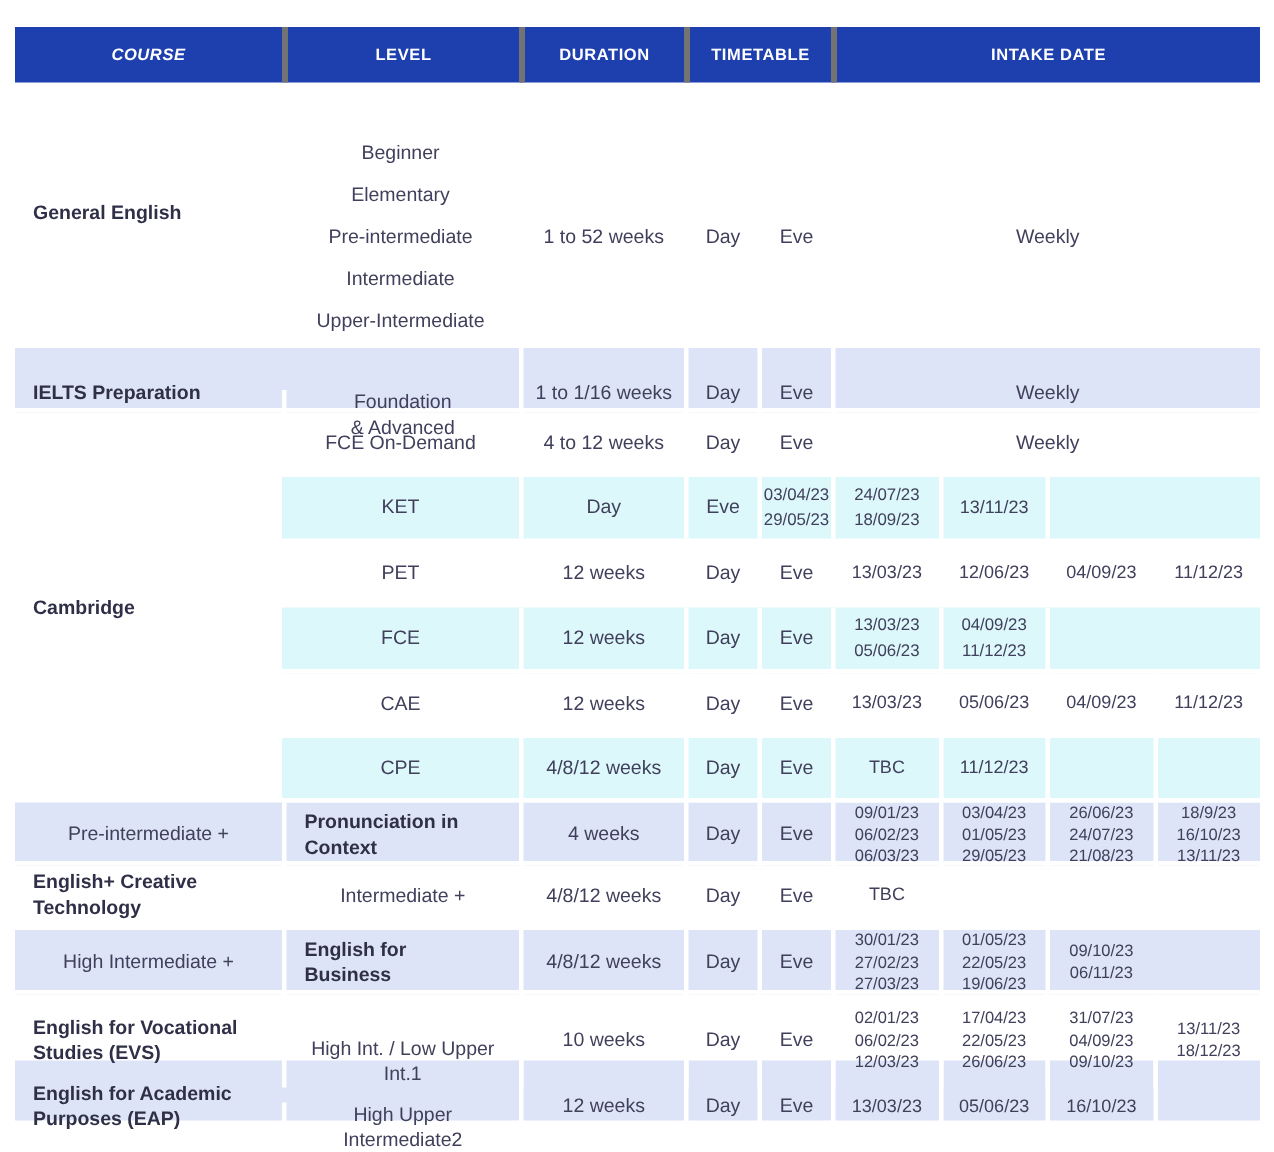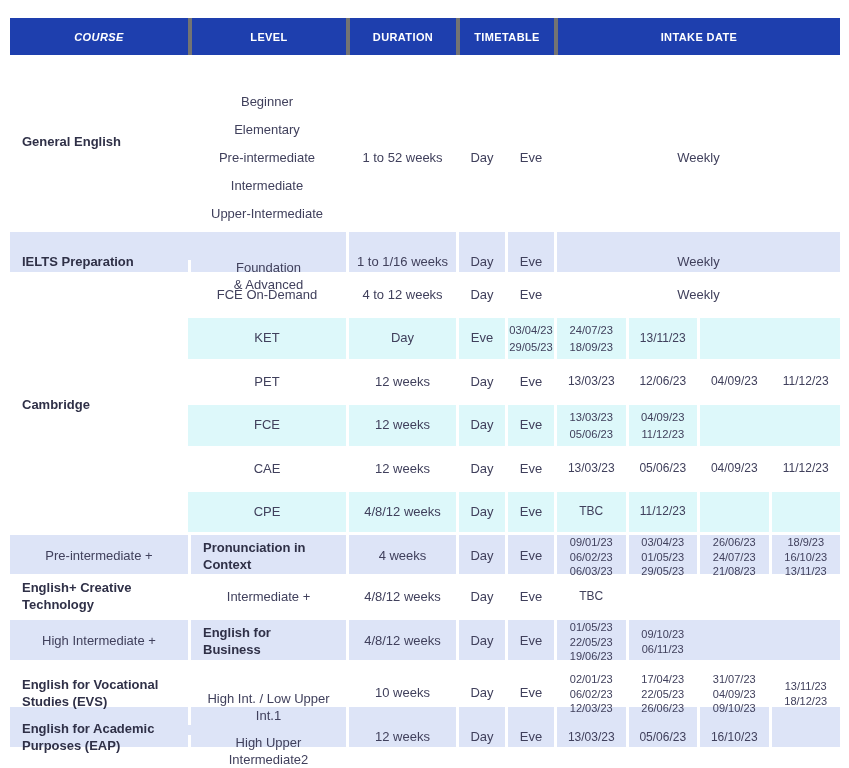--- a/index.html
+++ b/index.html
@@ -225,20 +225,25 @@
     <div class="cell dates"></div>
   </div>
 
   <div class="row lav h43">
     <div class="cell">High Intermediate +</div>
     <div class="cell course">English for Business</div>
     <div class="cell dur">4/8/12 weeks</div>
     <div class="cell">Day</div>
     <div class="cell">Eve</div>
     <div class="cell dates">
+      <span>30/01/23</span>
+      <span>27/02/23</span>
+      <span>27/03/23</span>
+    </div>
+    <div class="cell dates">
       <span>01/05/23</span>
       <span>22/05/23</span>
       <span>19/06/23</span>
     </div>
     <div class="cell dates">
       <span>09/10/23</span>
       <span>06/11/23</span>
     </div>
   </div>
 

